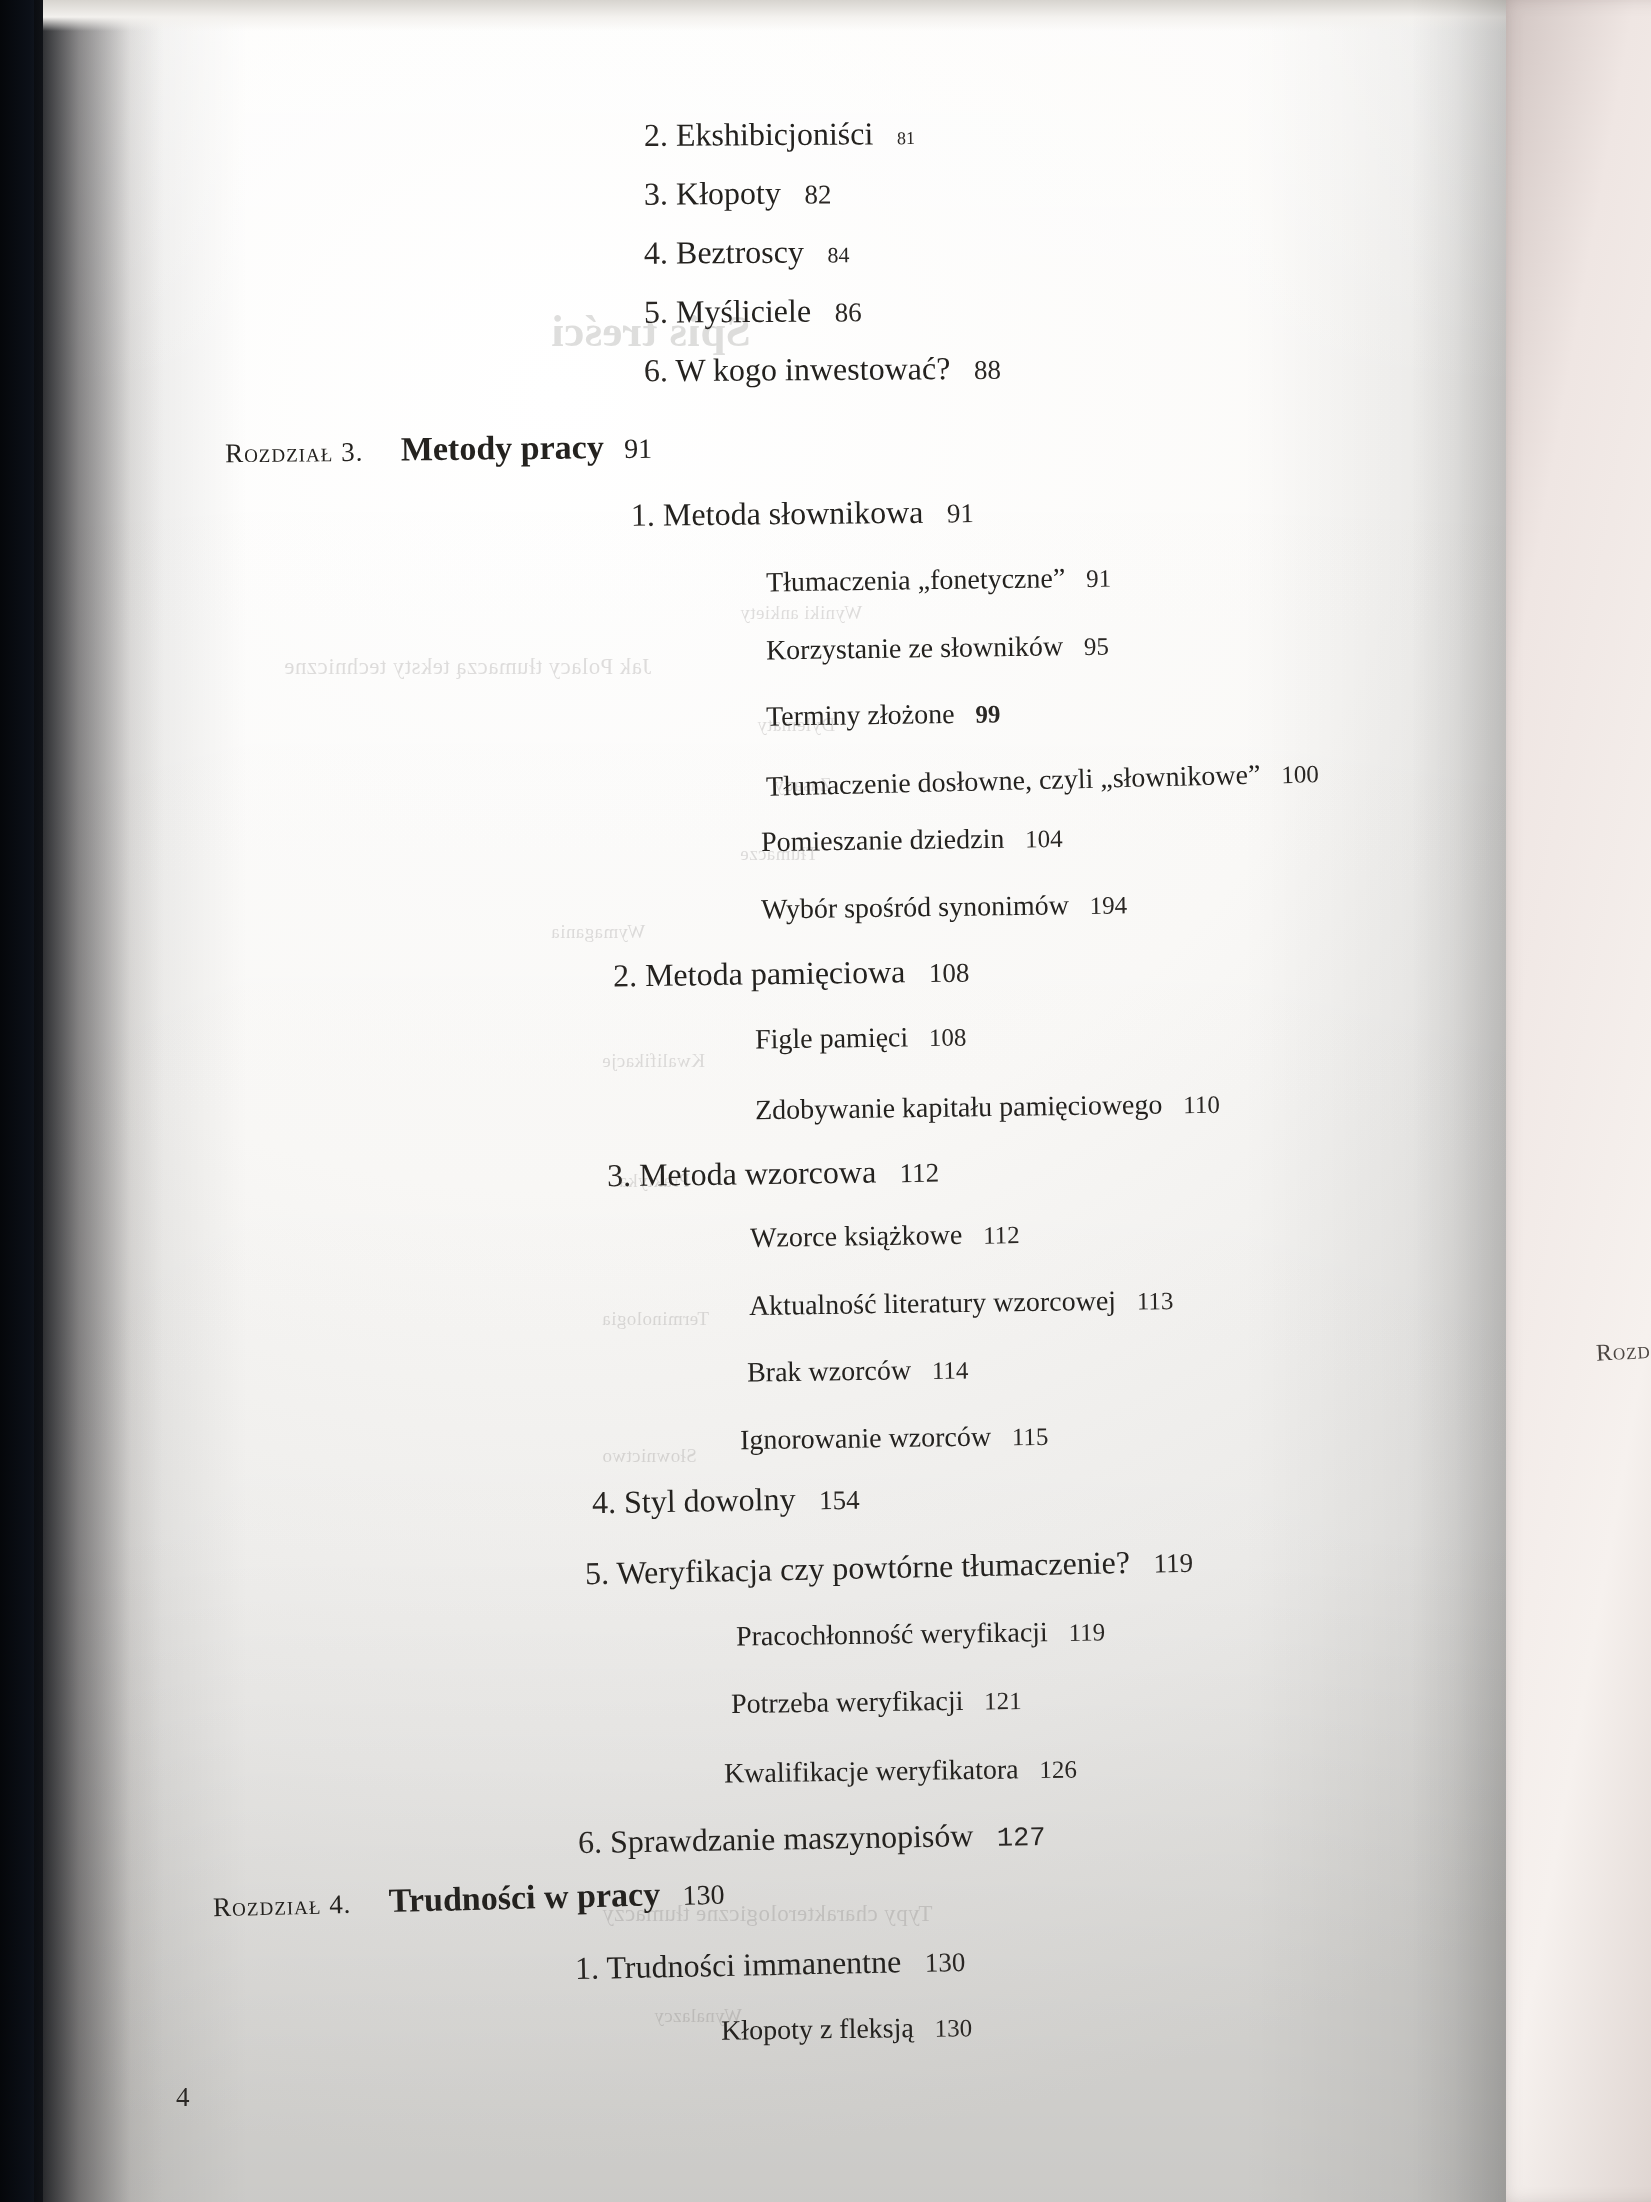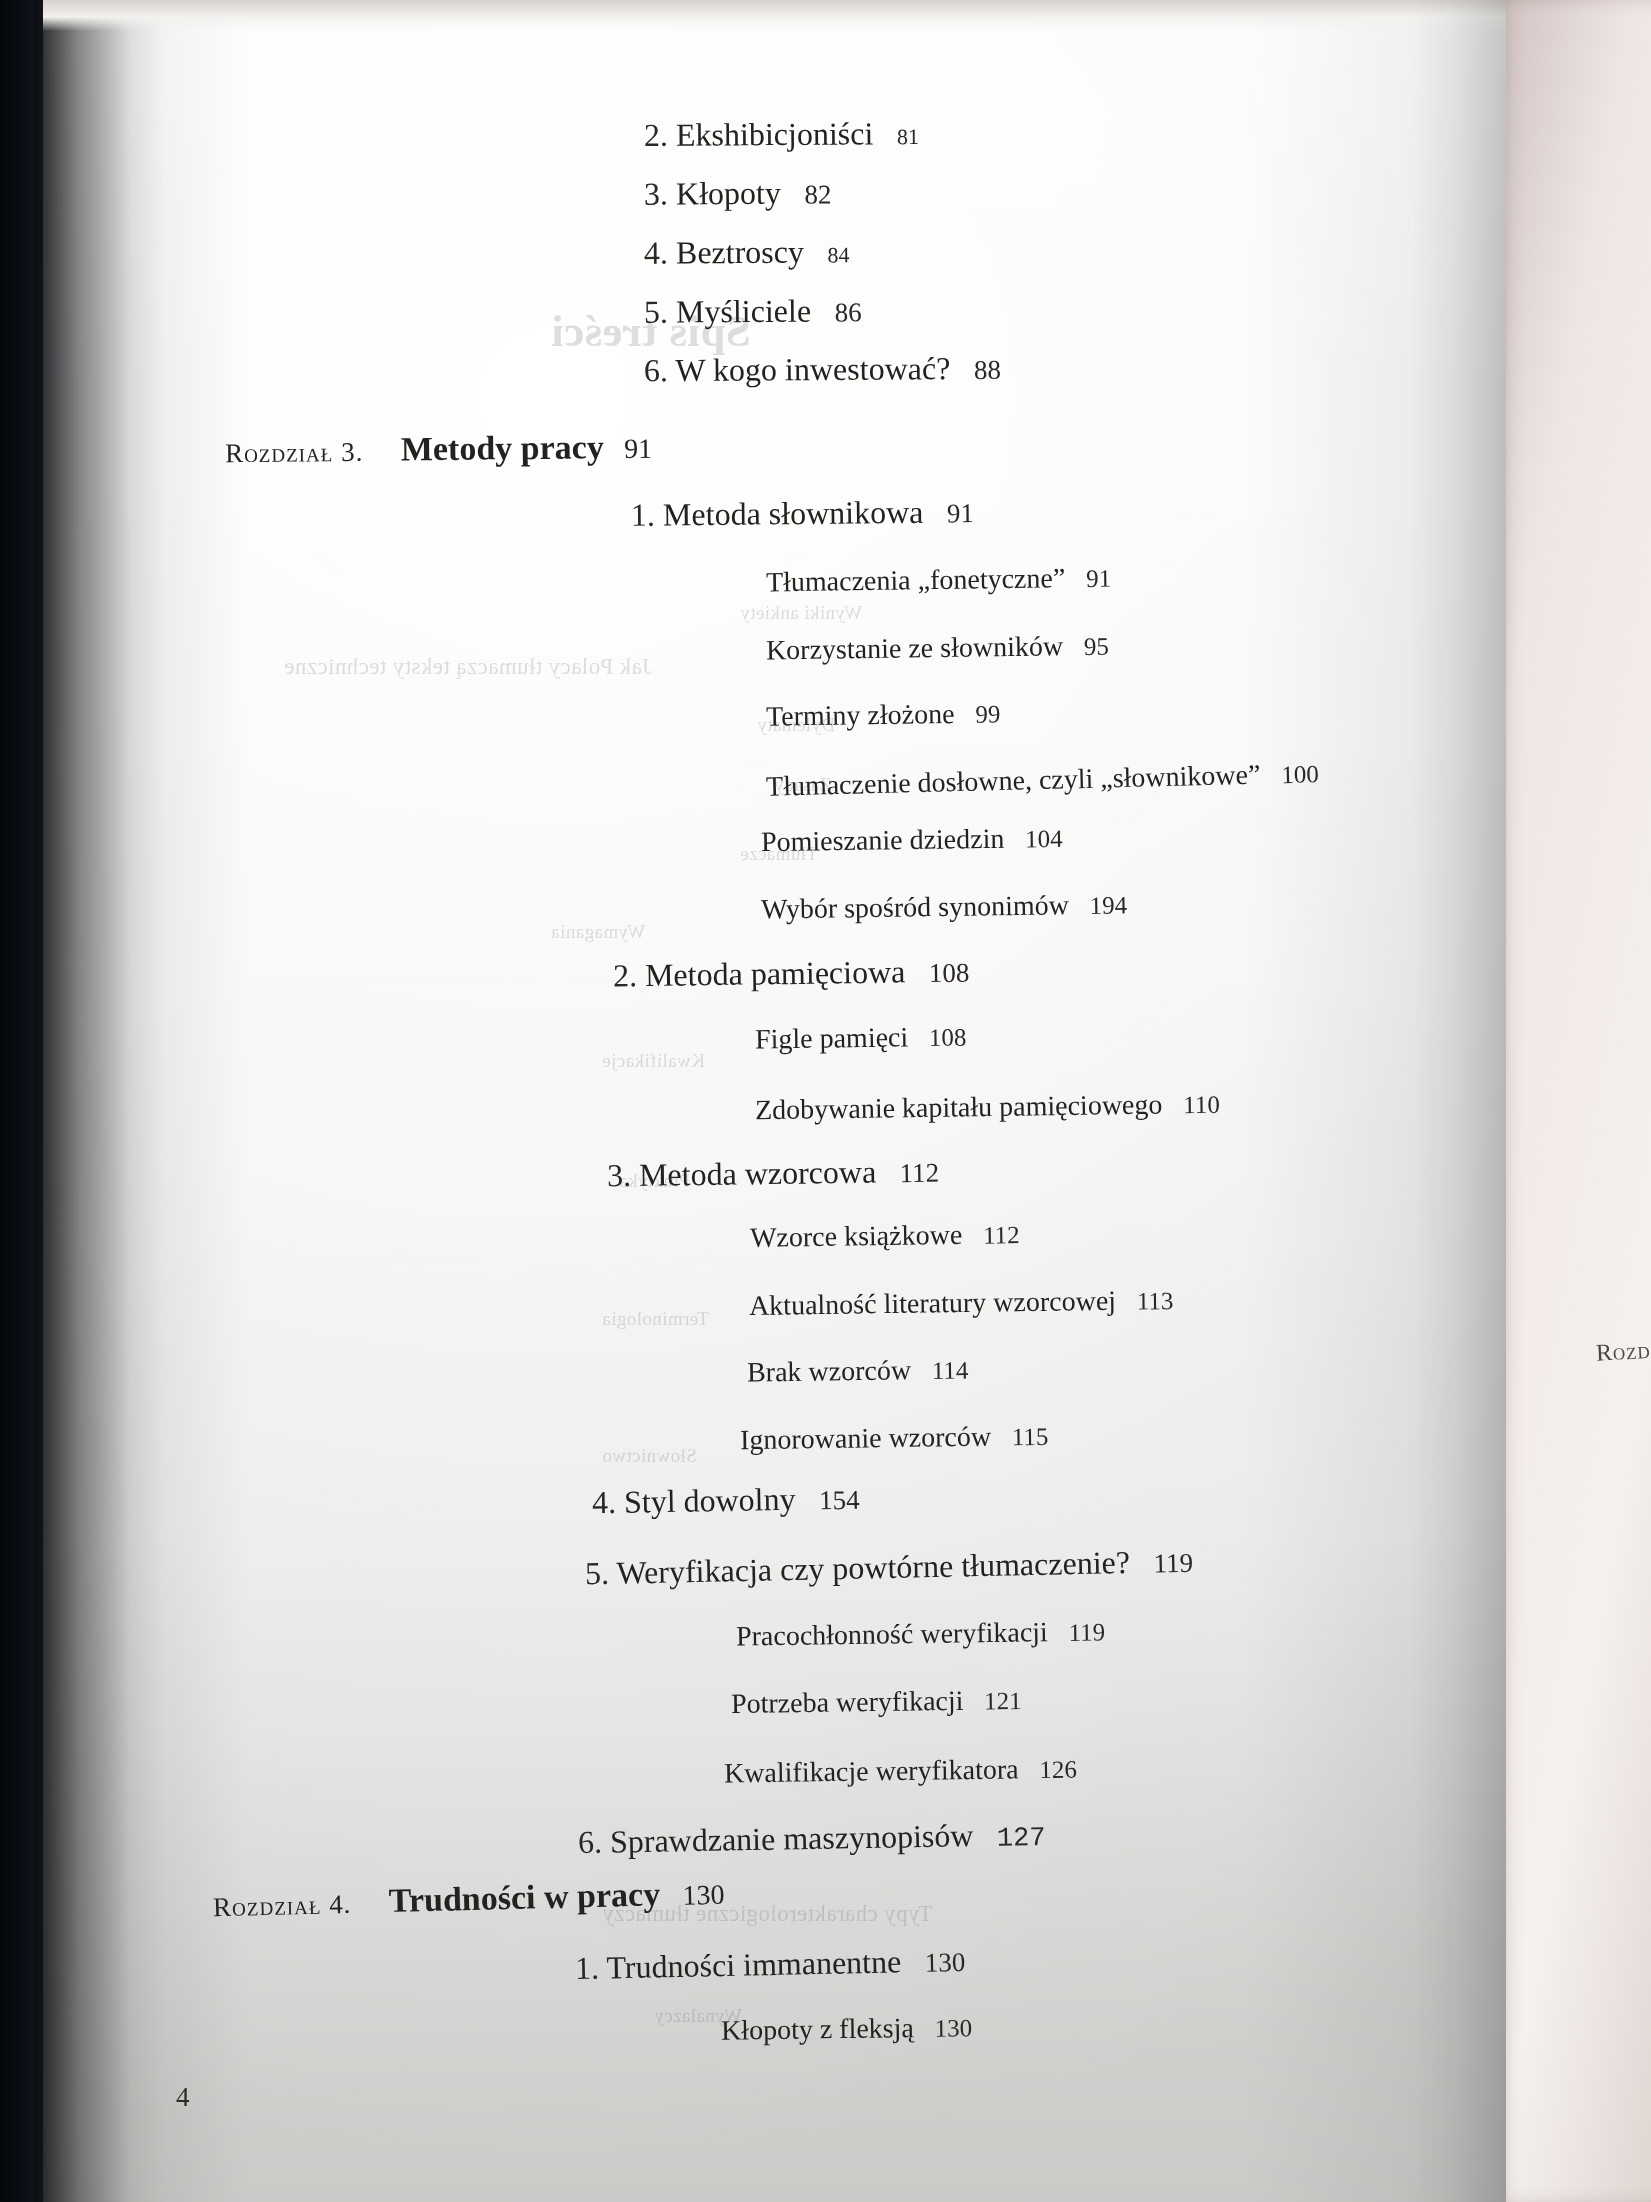--- a/index.html
+++ b/index.html
@@ -204,21 +204,21 @@
   <div class="bleed sm" style="left:602px; top:1308px;">Terminologia</div>
   <div class="bleed sm" style="left:602px; top:1445px;">Słownictwo</div>
   <div class="bleed mid" style="left:602px; top:1901px;">Typy charakterologiczne tłumaczy</div>
   <div class="bleed sm" style="left:654px; top:2005px;">Wynalazcy</div>
 
   <div class="content">
 
     <div class="toc-line lvl-sec" style="left:644px; top:116px; transform:rotate(-0.4deg);">
       <span class="num">2.</span>
       <span>Ekshibicjoniści</span>
-      <span class="pg" style="margin-left:15.5px; font-size:22px;">81</span>
+      <span class="pg" style="margin-left:15.5px; font-size:18px;">81</span>
     </div>
 
     <div class="toc-line lvl-sec" style="left:644px; top:175px; transform:rotate(-0.4deg);">
       <span class="num">3.</span>
       <span>Kłopoty</span>
       <span class="pg" style="margin-left:15.5px; font-size:27px;">82</span>
     </div>
 
     <div class="toc-line lvl-sec" style="left:644px; top:234px; transform:rotate(-0.4deg);">
       <span class="num">4.</span>
@@ -253,21 +253,21 @@
     <div class="toc-line lvl-sub" style="left:766px; top:564px; transform:rotate(-0.8deg);">
       <span>Tłumaczenia „fonetyczne”</span>
       <span class="pg" style="margin-left:13.8px; font-size:25px;">91</span>
     </div>
     <div class="toc-line lvl-sub" style="left:766px; top:632px; transform:rotate(-0.8deg);">
       <span>Korzystanie ze słowników</span>
       <span class="pg" style="margin-left:13.8px; font-size:25px;">95</span>
     </div>
     <div class="toc-line lvl-sub" style="left:766px; top:699px; transform:rotate(-0.8deg);">
       <span>Terminy złożone</span>
-      <span class="pg" style="margin-left:13.8px; font-size:25px;">99</span>
+      <span class="pg" style="margin-left:13.8px; font-size:25px;font-weight:bold;">99</span>
     </div>
     <div class="toc-line lvl-sub" style="left:766px; top:764px; transform:rotate(-1.4deg);">
       <span>Tłumaczenie dosłowne, czyli „słownikowe”</span>
       <span class="pg" style="margin-left:13.8px; font-size:25px;">100</span>
     </div>
     <div class="toc-line lvl-sub" style="left:761px; top:824px; transform:rotate(-0.8deg);">
       <span>Pomieszanie dziedzin</span>
       <span class="pg" style="margin-left:13.8px; font-size:25px;">104</span>
     </div>
     <div class="toc-line lvl-sub" style="left:761px; top:891px; transform:rotate(-0.8deg);">

